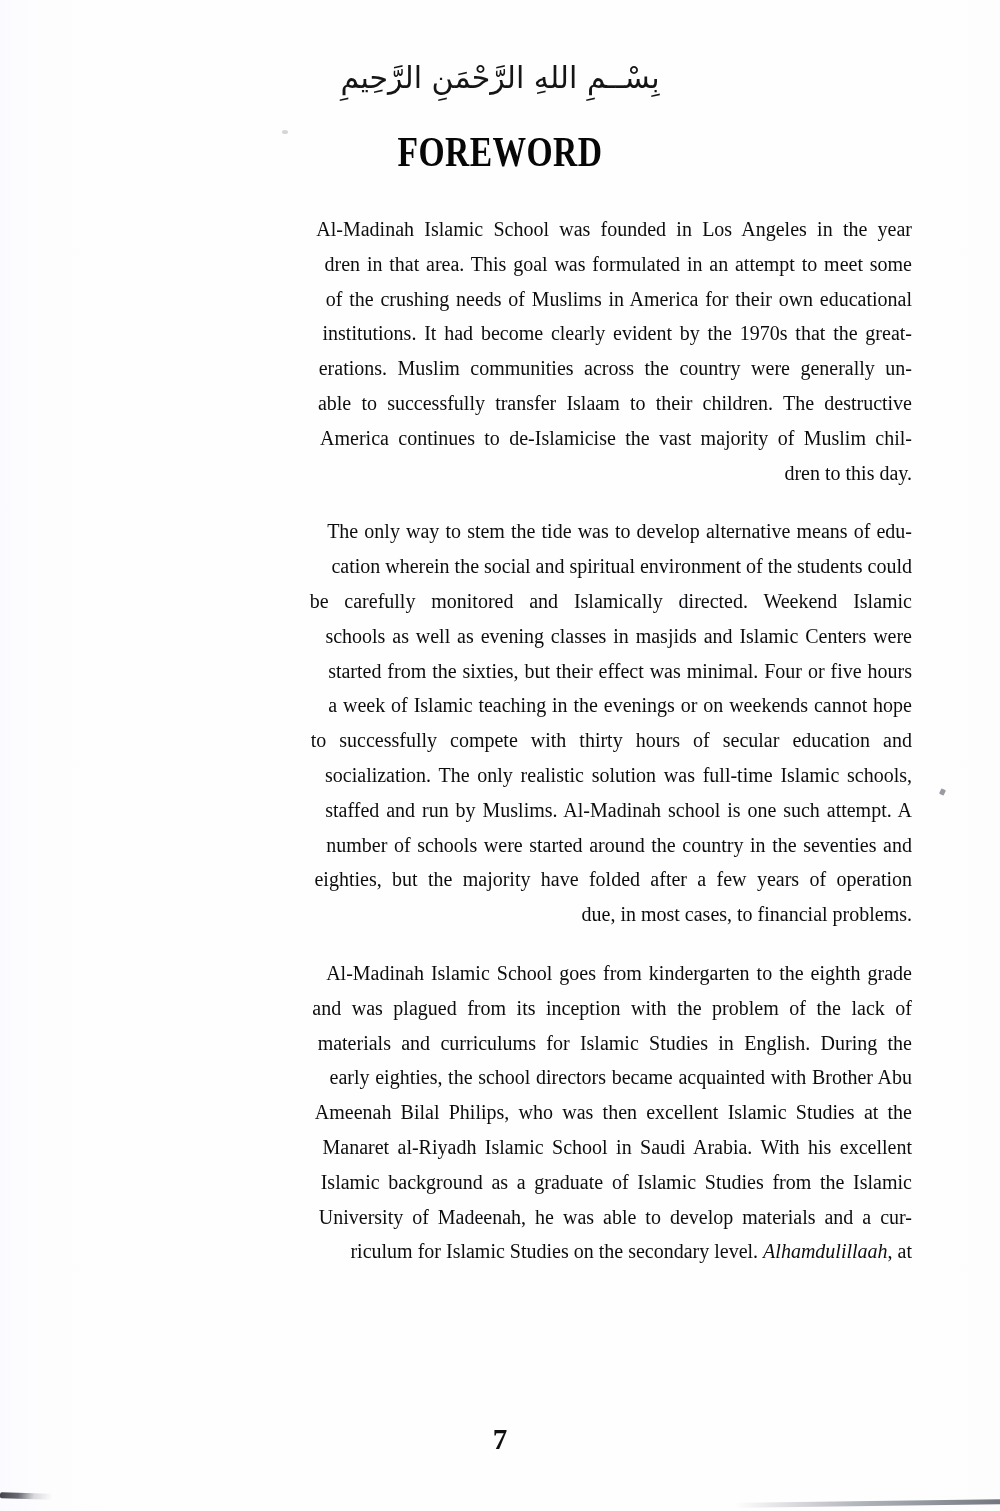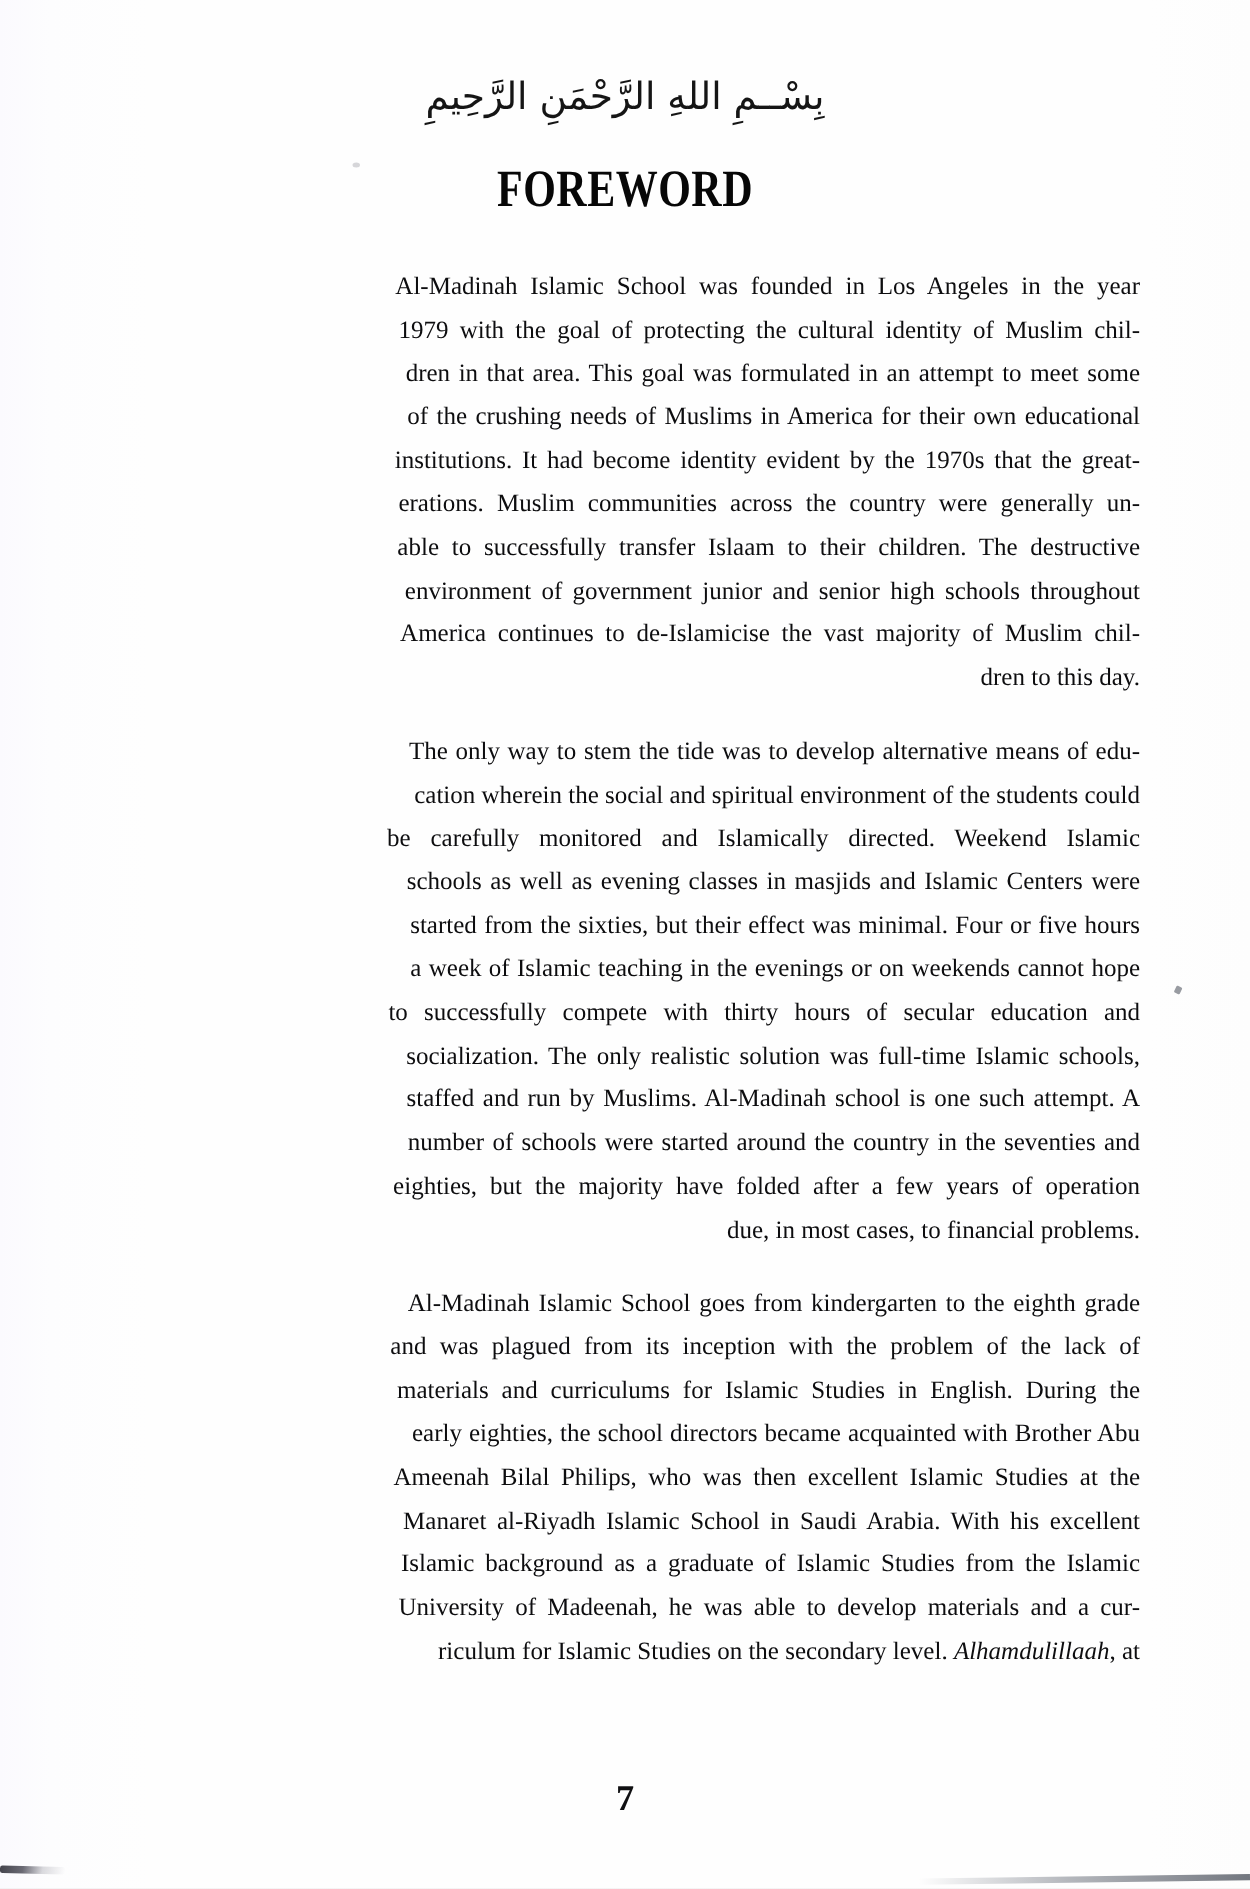--- a/index.html
+++ b/index.html
@@ -100,27 +100,25 @@
 <body>
 
 <div class="page">
   <div class="bismillah">بِسْــمِ اللهِ الرَّحْمَنِ الرَّحِيمِ</div>
 
   <h1 class="title">FOREWORD</h1>
 
   <div class="body-text">
       <div class="para">
         <div class="line" style="word-spacing: 5.25px;"><span class="li">Al-Madinah Islamic School was founded in Los Angeles in the year</span></div>
-        <div class="line" style="word-spacing: 3.9929px;"><span class="li">1979 with the goal of protecting the cultural identity of Muslim chil-</span></div>
         <div class="line" style="word-spacing: 1.8101px;"><span class="li">dren in that area. This goal was formulated in an attempt to meet some</span></div>
         <div class="line" style="word-spacing: 1.73438px; margin-left: 24px;"><span class="li">of the crushing needs of Muslims in America for their own educational</span></div>
-        <div class="line" style="word-spacing: 2.79688px;"><span class="li">institutions. It had become identity evident by the 1970s that the great-</span></div>
+        <div class="line" style="word-spacing: 2.79688px;"><span class="li">institutions. It had become clearly evident by the 1970s that the great-</span></div>
         <div class="line" style="word-spacing: 5.49805px;"><span class="li">erations. Muslim communities across the country were generally un-</span></div>
         <div class="line" style="word-spacing: 5.21007px;"><span class="li">able to successfully transfer Islaam to their children. The destructive</span></div>
-        <div class="line" style="word-spacing: 3.25195px;"><span class="li">environment of government junior and senior high schools throughout</span></div>
         <div class="line" style="word-spacing: 4.36632px;"><span class="li">America continues to de-Islamicise the vast majority of Muslim chil-</span></div>
         <div class="line last"><span class="li">dren to this day.</span></div>
       </div>
       <div class="para">
         <div class="line" style="word-spacing: 1.11178px;"><span class="li">The only way to stem the tide was to develop alternative means of edu-</span></div>
         <div class="line" style="word-spacing: -0.034375px;"><span class="li">cation wherein the social and spiritual environment of the students could</span></div>
         <div class="line" style="word-spacing: 10.8013px;"><span class="li">be carefully monitored and Islamically directed. Weekend Islamic</span></div>
         <div class="line" style="word-spacing: 1.87642px;"><span class="li">schools as well as evening classes in masjids and Islamic Centers were</span></div>
         <div class="line" style="word-spacing: 0.919271px;"><span class="li">started from the sixties, but their effect was minimal. Four or five hours</span></div>
         <div class="line" style="word-spacing: 0.884115px;"><span class="li">a week of Islamic teaching in the evenings or on weekends cannot hope</span></div>

